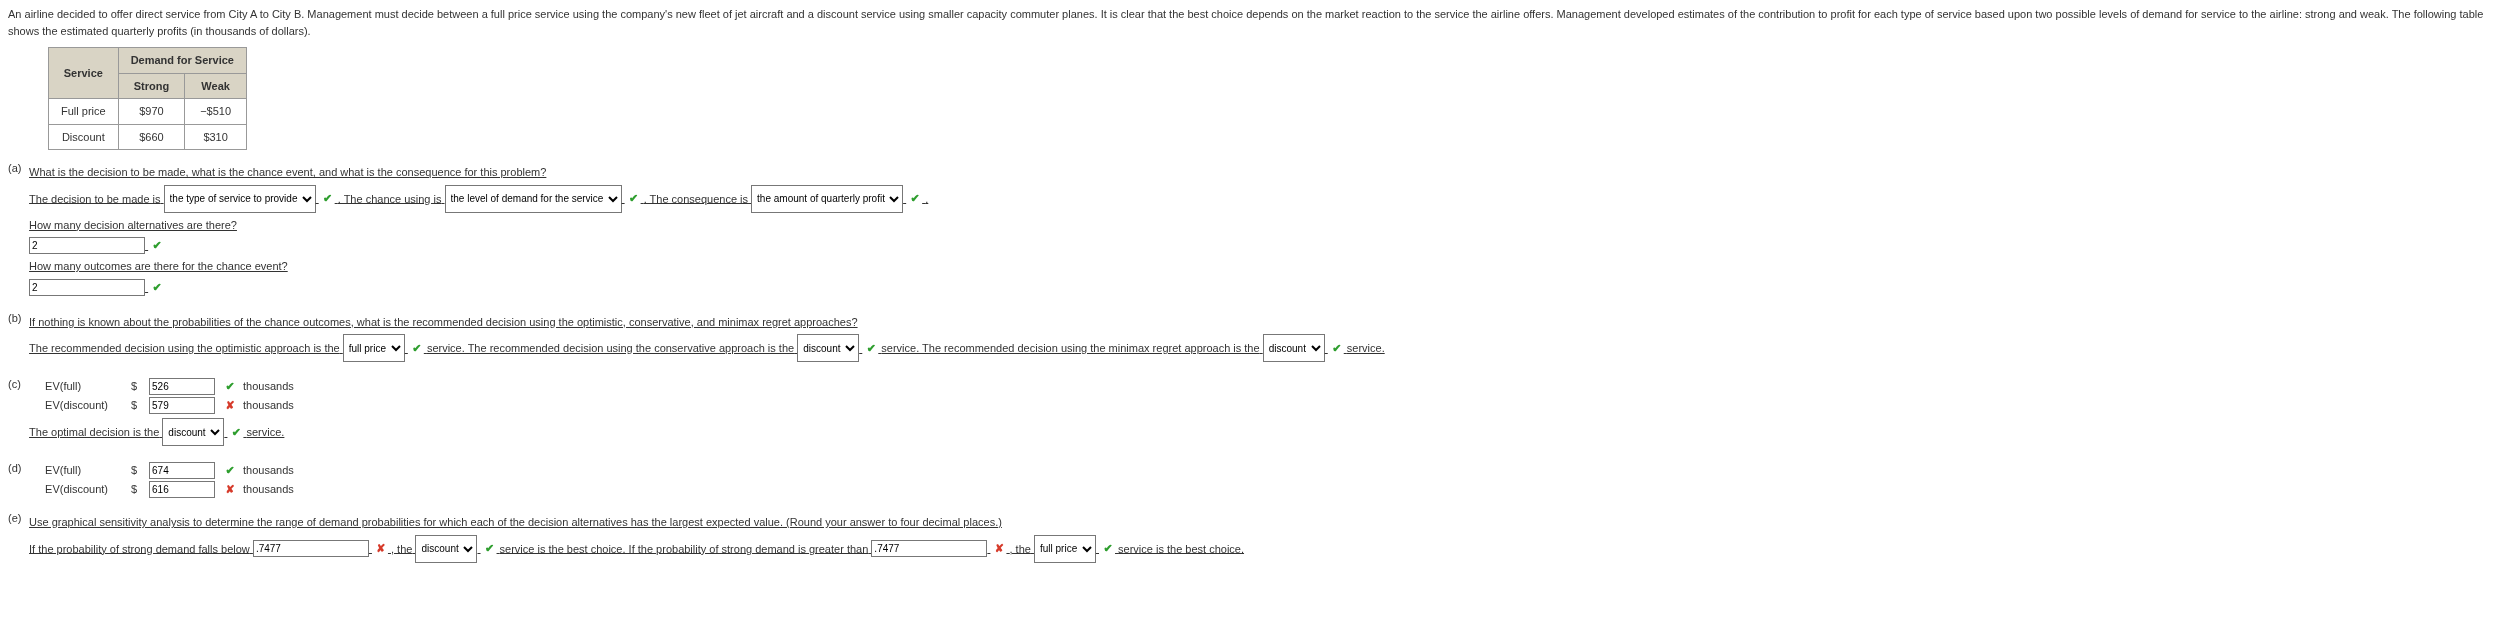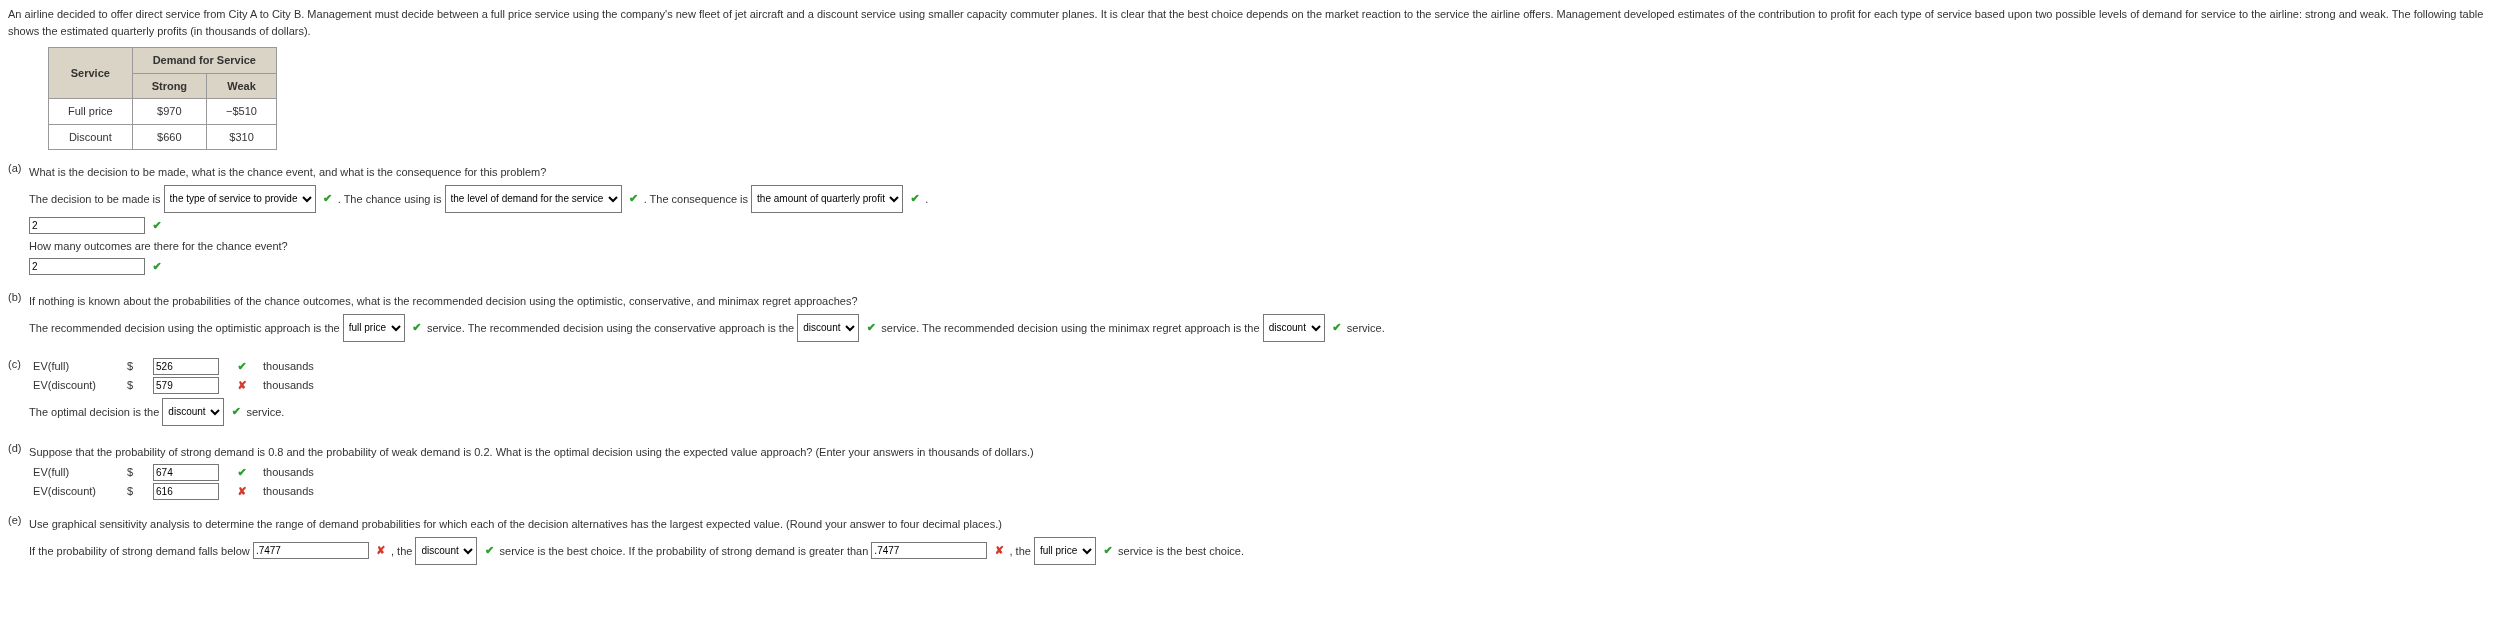--- a/index.html
+++ b/index.html
@@ -10,48 +10,48 @@
     padding: 6px 8px;
     line-height: 1.5;
   }
   .intro { margin-bottom: 8px; }
   table.payoff {
     border-collapse: collapse;
     margin: 4px 0 10px 40px;
   }
   table.payoff th, table.payoff td {
     border: 1px solid #999;
-    padding: 4px 19px;
+    padding: 4px 12px;
     text-align: center;
     font-size: 11px;
   }
   table.payoff th { background: #d9d4c5; font-weight: bold; }
   .part { margin: 10px 0; }
   .part-label { display: inline-block; width: 18px; vertical-align: top; }
   .part-body { display: inline-block; width: calc(100% - 22px); vertical-align: top; }
-  .qline { margin: 4px 0; }
+  .qline { margin: 4px 0; text-decoration: underline; }
   select.ans {
     font-size: 10px;
     border: 1px solid #777;
     background: #fff;
     padding: 0 1px;
     height: 28px;
   }
   input.ans {
     font-size: 10px;
     border: 1px solid #777;
     padding: 1px 2px;
     height: 13px;
     width: 110px;
   }
   input.ans.short { width: 60px; }
   .mark { display:inline-block; width:14px; text-align:center; font-weight:bold; margin-left:2px; }
   .ok { color: #2e9e2e; }
   .bad { color: #d63a2a; }
-  .row { display:flex; align-items:center; gap:14px; margin:2px 4px; }
+  .row { display:flex; align-items:center; gap:6px; margin:2px 16px; }
   .row .lab { width: 80px; }
   .row .dol { width: 12px; }
 </style>
 </head>
 <body>
 
 <div class="intro">An airline decided to offer direct service from City A to City B. Management must decide between a full price service using the company's new fleet of jet aircraft and a discount service using smaller capacity commuter planes. It is clear that the best choice depends on the market reaction to the service the airline offers. Management developed estimates of the contribution to profit for each type of service based upon two possible levels of demand for service to the airline: strong and weak. The following table shows the estimated quarterly profits (in thousands of dollars).</div>
 
 <table class="payoff">
   <tbody>
@@ -85,20 +85,21 @@
       <select class="ans"><option>the type of service to provide</option></select>
       <span class="mark ok">✔</span>
       <span>. The chance using is</span>
       <select class="ans"><option>the level of demand for the service</option></select>
       <span class="mark ok">✔</span>
       <span>. The consequence is</span>
       <select class="ans"><option>the amount of quarterly profit</option></select>
       <span class="mark ok">✔</span>
       <span>.</span>
     </div>
+    <div class="qline">How many decision alternatives are there?</div>
     <div class="qline">
       <input class="ans" value="2" style="">
       <span class="mark ok">✔</span>
     </div>
     <div class="qline">How many outcomes are there for the chance event?</div>
     <div class="qline">
       <input class="ans" value="2" style="">
       <span class="mark ok">✔</span>
     </div>
   </span>
@@ -145,21 +146,20 @@
       <select class="ans"><option>discount</option></select>
       <span class="mark ok">✔</span>
       <span>service.</span>
     </div>
   </span>
 </div>
 
 <div class="part">
   <span class="part-label">(d)</span>
   <span class="part-body">
-    <div class="qline">Suppose that the probability of strong demand is 0.8 and the probability of weak demand is 0.2. What is the optimal decision using the expected value approach? (Enter your answers in thousands of dollars.)</div>
     <div class="row">
       <span class="lab">EV(full)</span>
       <span class="dol">$</span>
       <input class="ans short" value="674" style="">
       <span class="mark ok">✔</span>
       <span>thousands</span>
     </div>
     <div class="row">
       <span class="lab">EV(discount)</span>
       <span class="dol">$</span>

